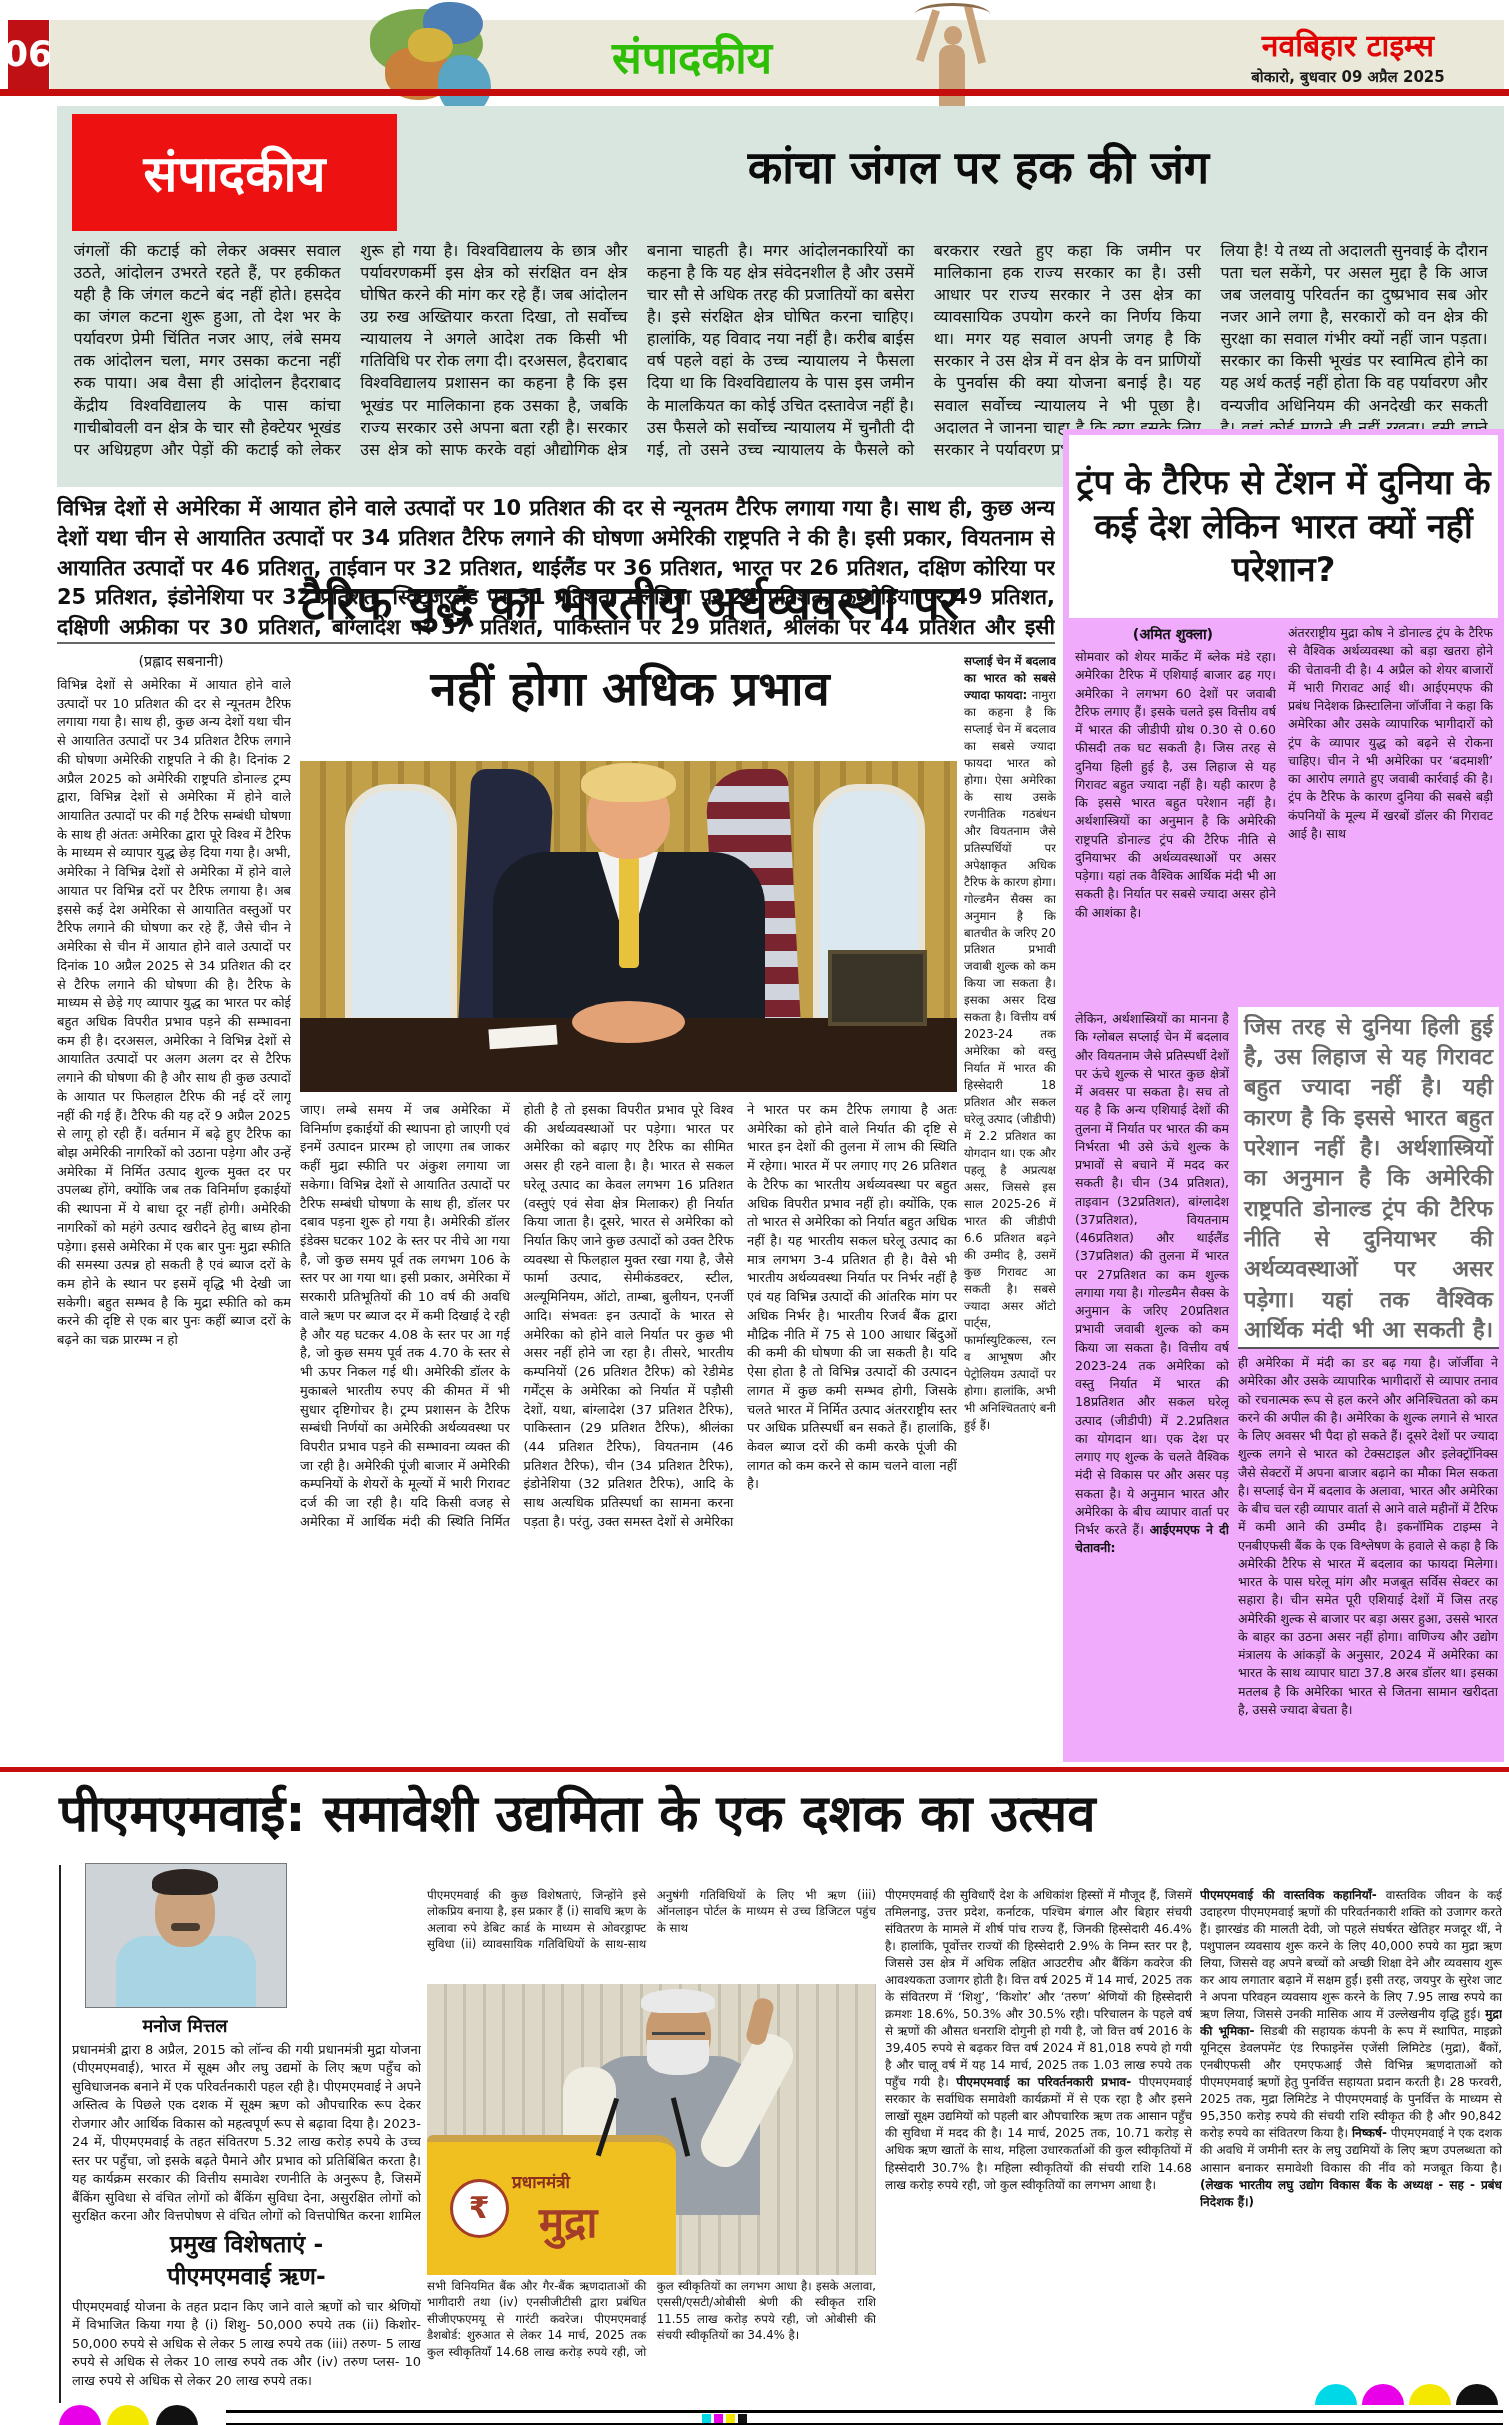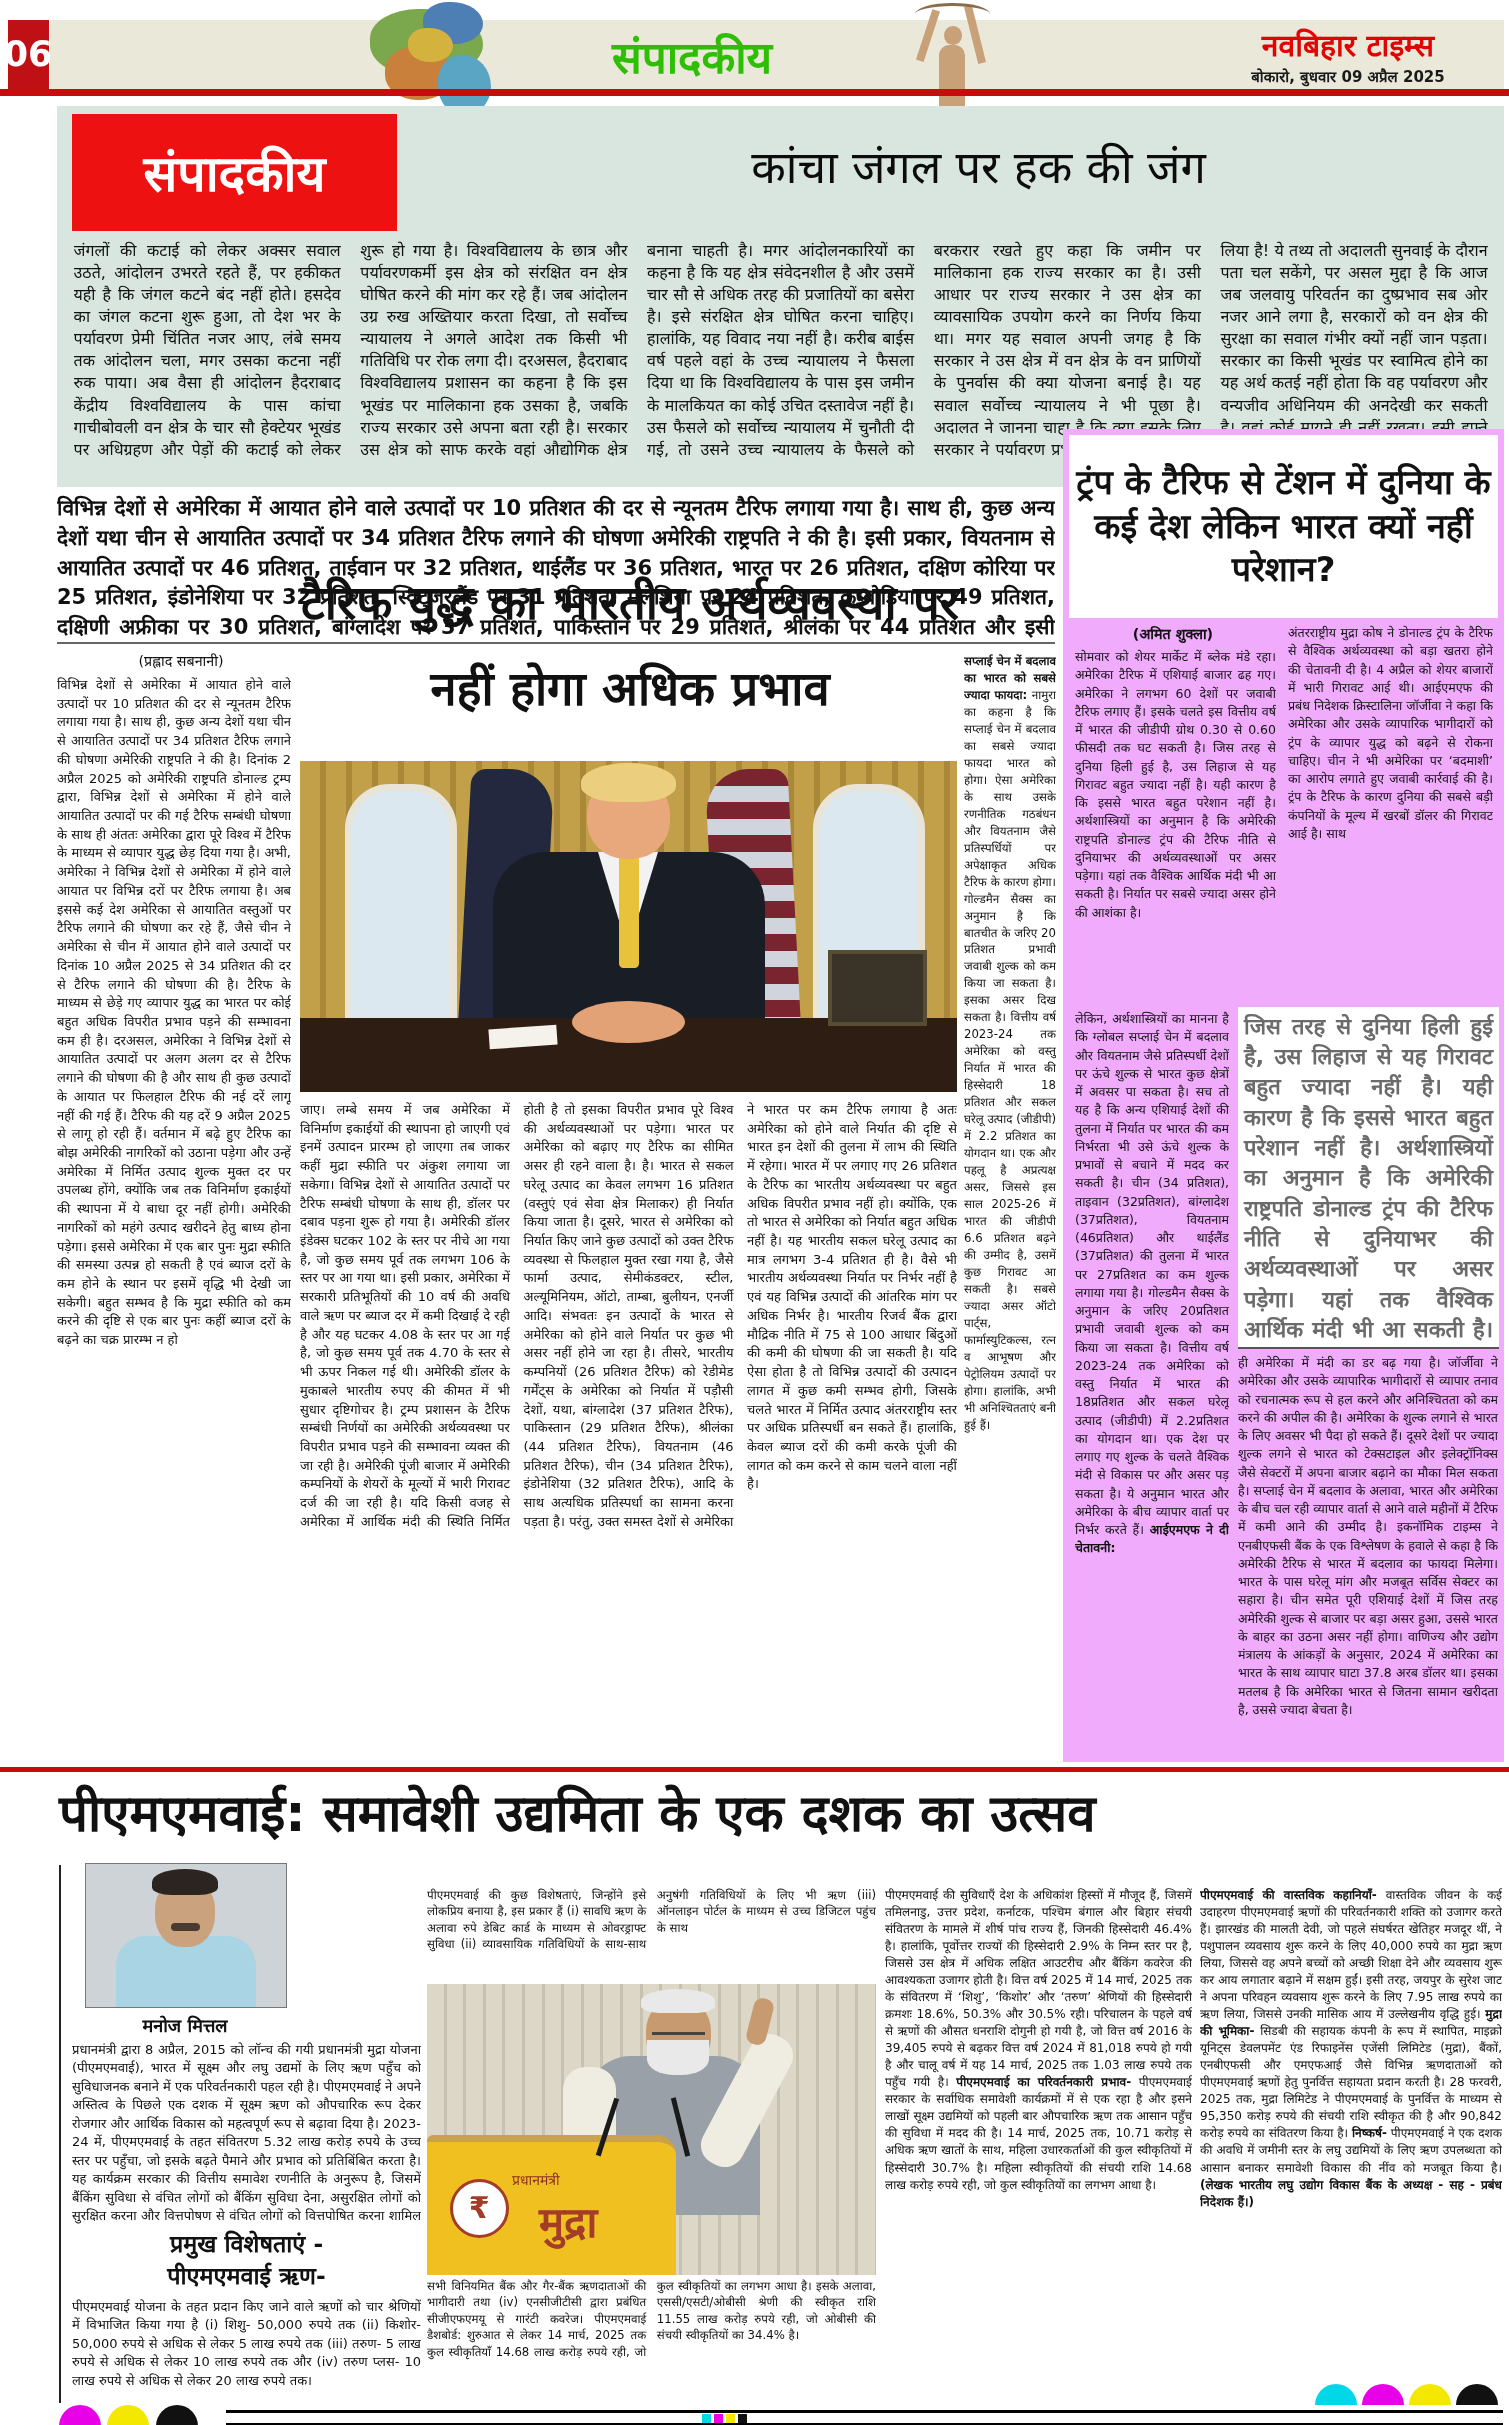--- a/index.html
+++ b/index.html
@@ -19,21 +19,21 @@
   #hdr-rule{left:0;top:89px;width:1510px;height:6.8px;background:#c60d0d;}
   
   #map-illustration{left:355px;top:1.5px;width:189px;height:122px;}
   .mapblob{position:absolute;border-radius:45% 55% 50% 50%;}
   #statue-illustration{left:882px;top:3px;width:143px;height:127px;}
   .statuepart{position:absolute;background:#c9a178;}
   
   #editorial{left:57px;top:106px;width:1447px;height:381px;background:#d9e6e0;}
   #editorial-label{left:15px;top:7.5px;width:325px;height:117px;background:#ee1111;color:#fff;
      font-size:50px;font-weight:bold;display:flex;align-items:center;justify-content:center;}
-  #editorial-headline{left:423px;top:29px;width:997px;font-size:45px;font-weight:normal;color:#0c0c0c;}
+  #editorial-headline{left:423px;top:29px;width:997px;font-size:45px;font-weight:bold;color:#0c0c0c;}
   #editorial-body{left:16.6px;top:134px;width:1414px;height:236px;column-count:5;column-gap:19.6px;
      font-size:16px;line-height:1.38;}
   
   #tariff-lead{left:57px;top:494px;width:998px;height:148px;font-size:21px;font-weight:bold;
      line-height:1.42;border-bottom:2.3px solid #666;}
   
   #tariff-byline{left:68px;top:651px;width:226px;font-size:14.3px;font-weight:normal;}
   #tariff-col-left{left:57px;top:676px;width:234px;height:1083px;font-size:13px;line-height:1.44;}
   #tariff-headline{left:300px;top:560px;width:660px;font-size:47px;font-weight:bold;line-height:1.82;}
   #trump-photo{left:300px;top:761px;width:657px;height:331px;overflow:hidden;
@@ -185,21 +185,21 @@
     <div class="ph" style="left:159px;top:72px;width:174px;height:159px;background:#9aa0a8;border-radius:45px 45px 0 0;"></div>
     <div class="ph" style="left:136px;top:83px;width:53px;height:136px;background:#efece2;border-radius:22.6px;"></div>
     <div class="ph" style="left:298px;top:45px;width:44px;height:143px;background:#efece2;border-radius:19.6px;transform:rotate(28deg);"></div>
     <div class="ph" style="left:323px;top:13.6px;width:19.6px;height:47px;background:#c89a70;border-radius:9px;transform:rotate(14deg);"></div>
     <div class="ph" style="left:219px;top:13.6px;width:65px;height:72px;background:#c89a70;border-radius:46%;"></div>
     <div class="ph" style="left:214px;top:4.5px;width:74px;height:24px;background:#e9e9e9;border-radius:50% 50% 30% 30%;"></div>
     <div class="ph" style="left:220px;top:56px;width:62px;height:35px;background:#e9e9e9;border-radius:0 0 45% 45%;"></div>
     <div class="ph" style="left:225px;top:39px;width:53px;height:9px;border-bottom:3px solid #444;"></div>
     <div class="ph" style="left:0px;top:151px;width:249px;height:140px;background:#f0c020;border-top:7.5px solid #caa24a;border-radius:6px 19.6px 0 0;"></div>
     <div class="ph ctr" style="left:22.6px;top:195px;width:53px;height:53px;background:#fff;border:3px solid #a33c28;border-radius:50%;font-size:30px;font-weight:bold;color:#a33c28;line-height:51px;">₹</div>
-    <div class="ph" style="left:85px;top:186px;width:151px;font-size:14px;font-weight:normal;color:#8c2f1e;">प्रधानमंत्री</div>
+    <div class="ph" style="left:85px;top:186px;width:151px;font-size:17px;font-weight:bold;color:#8c2f1e;">प्रधानमंत्री</div>
     <div class="ph" style="left:85px;top:214px;width:151px;font-size:42px;font-weight:bold;color:#a33c28;line-height:1.2;margin-left:27px;">मुद्रा</div>
     <div class="ph" style="left:178px;top:113px;width:4.5px;height:60px;background:#1a1a1a;transform:rotate(18deg);"></div>
     <div class="ph" style="left:251px;top:113px;width:4.5px;height:60px;background:#1a1a1a;transform:rotate(-14deg);"></div>
   </div>
 
   <div class="abs just" id="pmmy-below-photo">सभी विनियमित बैंक और गैर-बैंक ऋणदाताओं की भागीदारी तथा (iv) एनसीजीटीसी द्वारा प्रबंधित सीजीएफएमयू से गारंटी कवरेज। पीएमएमवाई डैशबोर्ड: शुरुआत से लेकर 14 मार्च, 2025 तक कुल स्वीकृतियाँ 14.68 लाख करोड़ रुपये रही, जो कुल स्वीकृतियों का लगभग आधा है। इसके अलावा, एससी/एसटी/ओबीसी श्रेणी की स्वीकृत राशि 11.55 लाख करोड़ रुपये रही, जो ओबीसी की संचयी स्वीकृतियों का 34.4% है।</div>
 
   <div class="abs just" id="pmmy-col4">
     <span>पीएमएमवाई की सुविधाएँ देश के अधिकांश हिस्सों में मौजूद हैं, जिसमें तमिलनाडु, उत्तर प्रदेश, कर्नाटक, पश्चिम बंगाल और बिहार संचयी संवितरण के मामले में शीर्ष पांच राज्य हैं, जिनकी हिस्सेदारी 46.4% है। हालांकि, पूर्वोत्तर राज्यों की हिस्सेदारी 2.9% के निम्न स्तर पर है, जिससे उस क्षेत्र में अधिक लक्षित आउटरीच और बैंकिंग कवरेज की आवश्यकता उजागर होती है। वित्त वर्ष 2025 में 14 मार्च, 2025 तक के संवितरण में ‘शिशु’, ‘किशोर’ और ‘तरुण’ श्रेणियों की हिस्सेदारी क्रमशः 18.6%, 50.3% और 30.5% रही। परिचालन के पहले वर्ष से ऋणों की औसत धनराशि दोगुनी हो गयी है, जो वित्त वर्ष 2016 के 39,405 रुपये से बढ़कर वित्त वर्ष 2024 में 81,018 रुपये हो गयी है और चालू वर्ष में यह 14 मार्च, 2025 तक 1.03 लाख रुपये तक पहुँच गयी है।</span> 
     <span class="ihead">पीएमएमवाई का परिवर्तनकारी प्रभाव-</span> 

